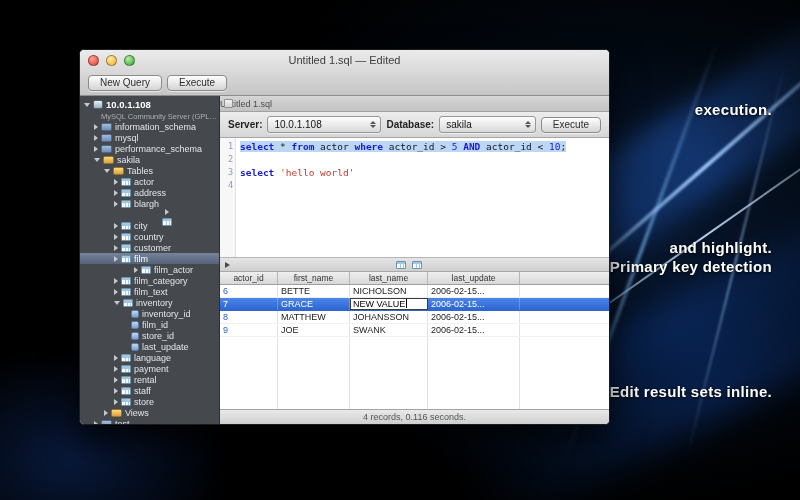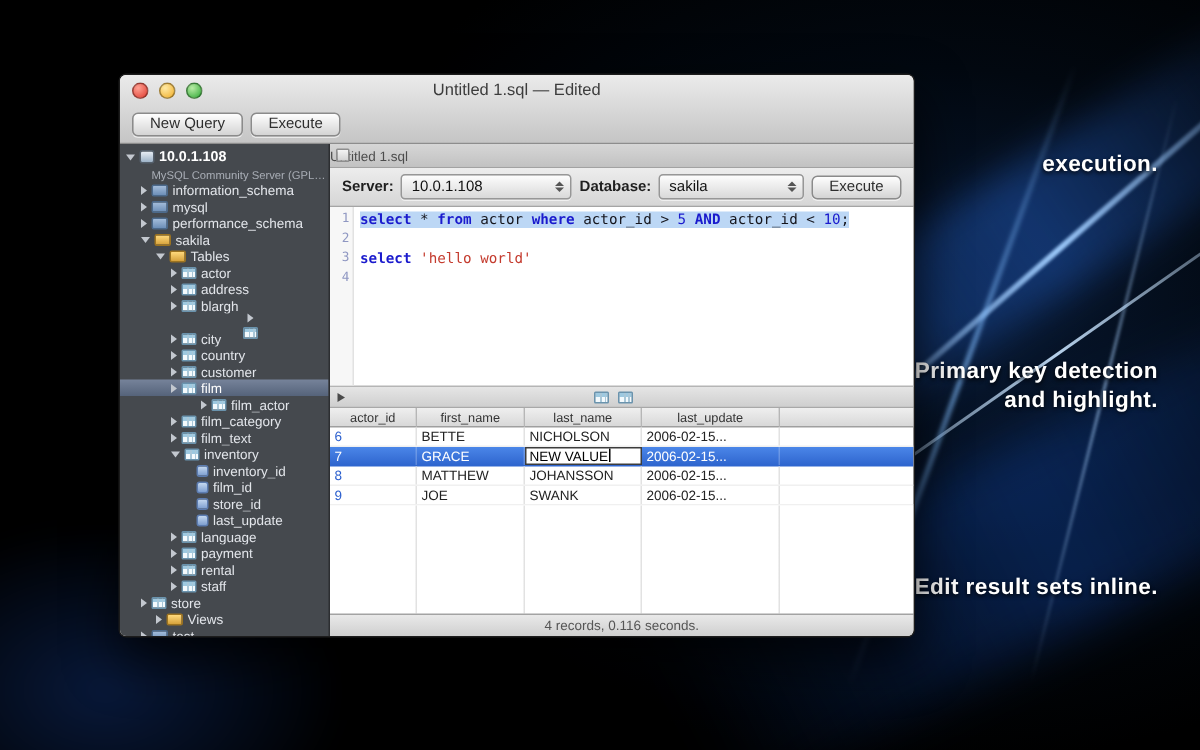--- a/index.html
+++ b/index.html
@@ -145,22 +145,22 @@
   <div class="streak s2"></div>
   <div class="streak s3"></div>
   <div class="streak s5"></div>
   <div class="streak s6"></div>
   <div class="streak s7"></div>
 
   <div class="caption cap1">
       <div>execution.</div>
   </div>
   <div class="caption cap2">
-    <div>Primary key detection</div>
-      <div>and highlight.</div>
+    <div>and highlight.</div>
+      <div>Primary key detection</div>
   </div>
   <div class="caption cap3">
     <div>Edit result sets inline.</div>
   </div>
 
   <div id="appwin">
     <div id="chrome">
       <div id="titlebar">
         <div class="lights">
           <span class="light lr"></span>
@@ -304,21 +304,21 @@
             <div class="tree-row" style="padding-left: 34px;">
               <span class="disc closed"></span>
               <span class="ticon i-table"></span>
               <span class="tlabel">rental</span>
             </div>
             <div class="tree-row" style="padding-left: 34px;">
               <span class="disc closed"></span>
               <span class="ticon i-table"></span>
               <span class="tlabel">staff</span>
             </div>
-            <div class="tree-row" style="padding-left: 14px;">
+            <div class="tree-row" style="padding-left: 34px;">
               <span class="disc closed"></span>
               <span class="ticon i-table"></span>
               <span class="tlabel">store</span>
             </div>
             <div class="tree-row" style="padding-left: 24px;">
               <span class="disc closed"></span>
               <span class="ticon i-folder-yellow"></span>
               <span class="tlabel">Views</span>
             </div>
             <div class="tree-row" style="padding-left: 14px;">

